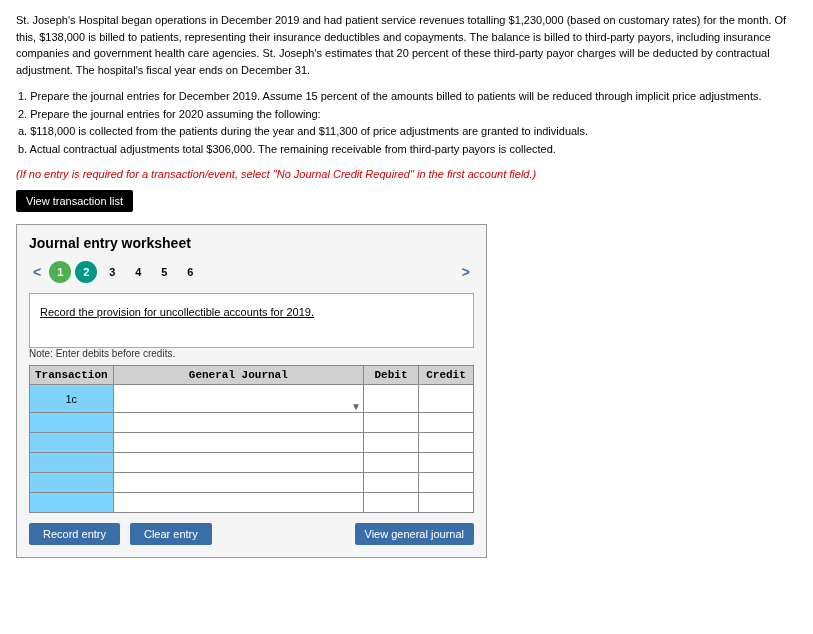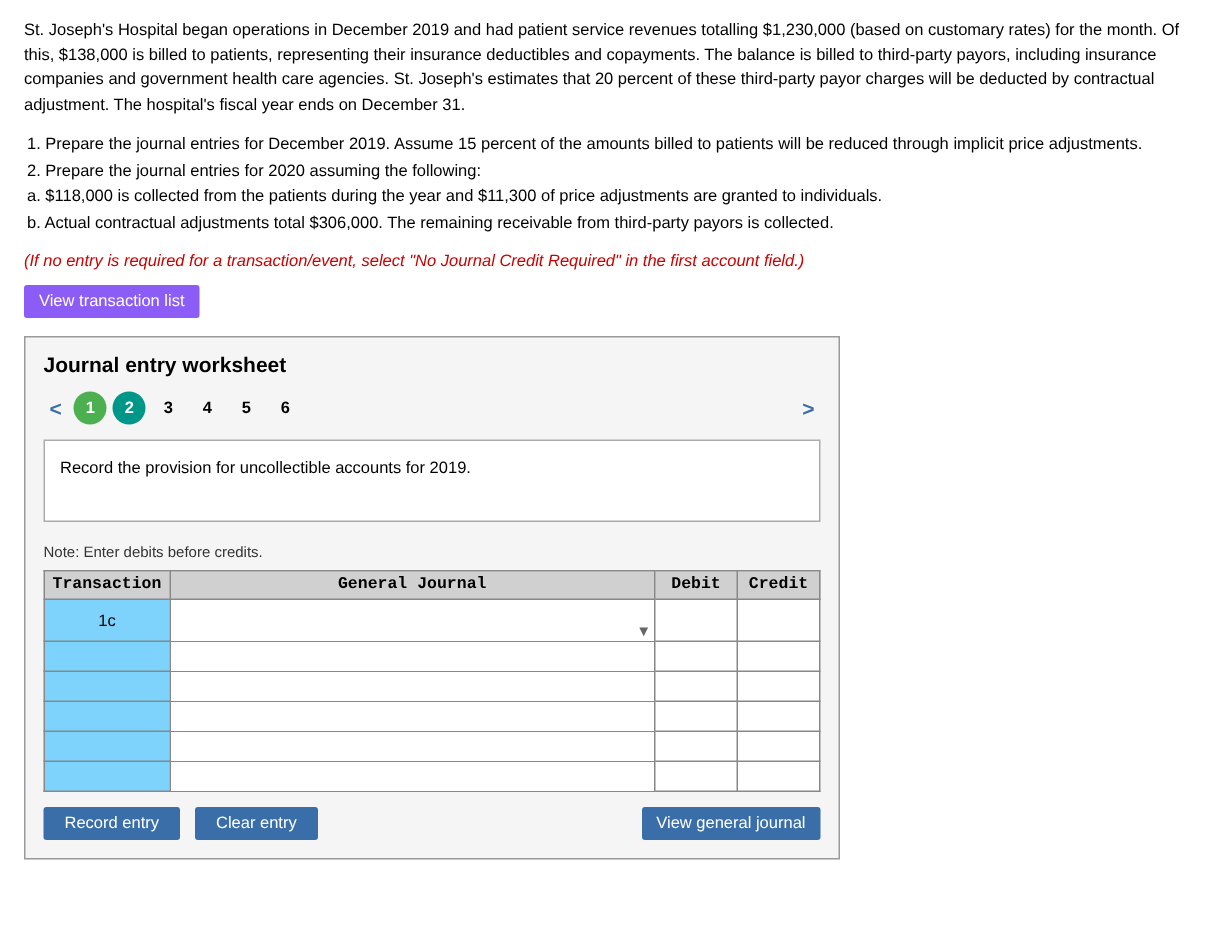--- a/index.html
+++ b/index.html
@@ -30,34 +30,34 @@
       line-height: 1.6;
       margin-left: 2px;
     }
     .italic-note {
       color: #cc0000;
       font-style: italic;
       font-size: 11px;
       margin: 8px 0 10px 0;
     }
     .view-transaction-btn {
-      background-color: #8b5cf6;
+      background-color: #000000;
       color: #fff;
       border: none;
       padding: 5px 10px;
       font-size: 11px;
       cursor: pointer;
       margin-bottom: 12px;
       border-radius: 2px;
     }
     .worksheet-container {
       border: 1px solid #999;
       padding: 10px 12px 12px 12px;
       background: #f5f5f5;
-      width: 544px;
+      width: 471px;
     }
     .worksheet-title {
       font-size: 14px;
       font-weight: bold;
       margin-bottom: 10px;
       color: #000;
     }
     .tab-nav {
       display: flex;
       align-items: center;
@@ -96,22 +96,23 @@
       background: none;
       color: #000;
       border: none;
     }
     .instruction-box {
       border: 1px solid #aaa;
       background: #fff;
       padding: 10px;
       font-size: 11px;
       line-height: 1.5;
-      margin-bottom: 15px;
+      margin-bottom: 0;
       min-height: 55px;
+      text-decoration: underline;
     }
     .note-text {
       font-size: 10px;
       color: #333;
       margin-bottom: 6px;
     }
     .journal-table {
       width: 100%;
       border-collapse: collapse;
       font-size: 11px;

